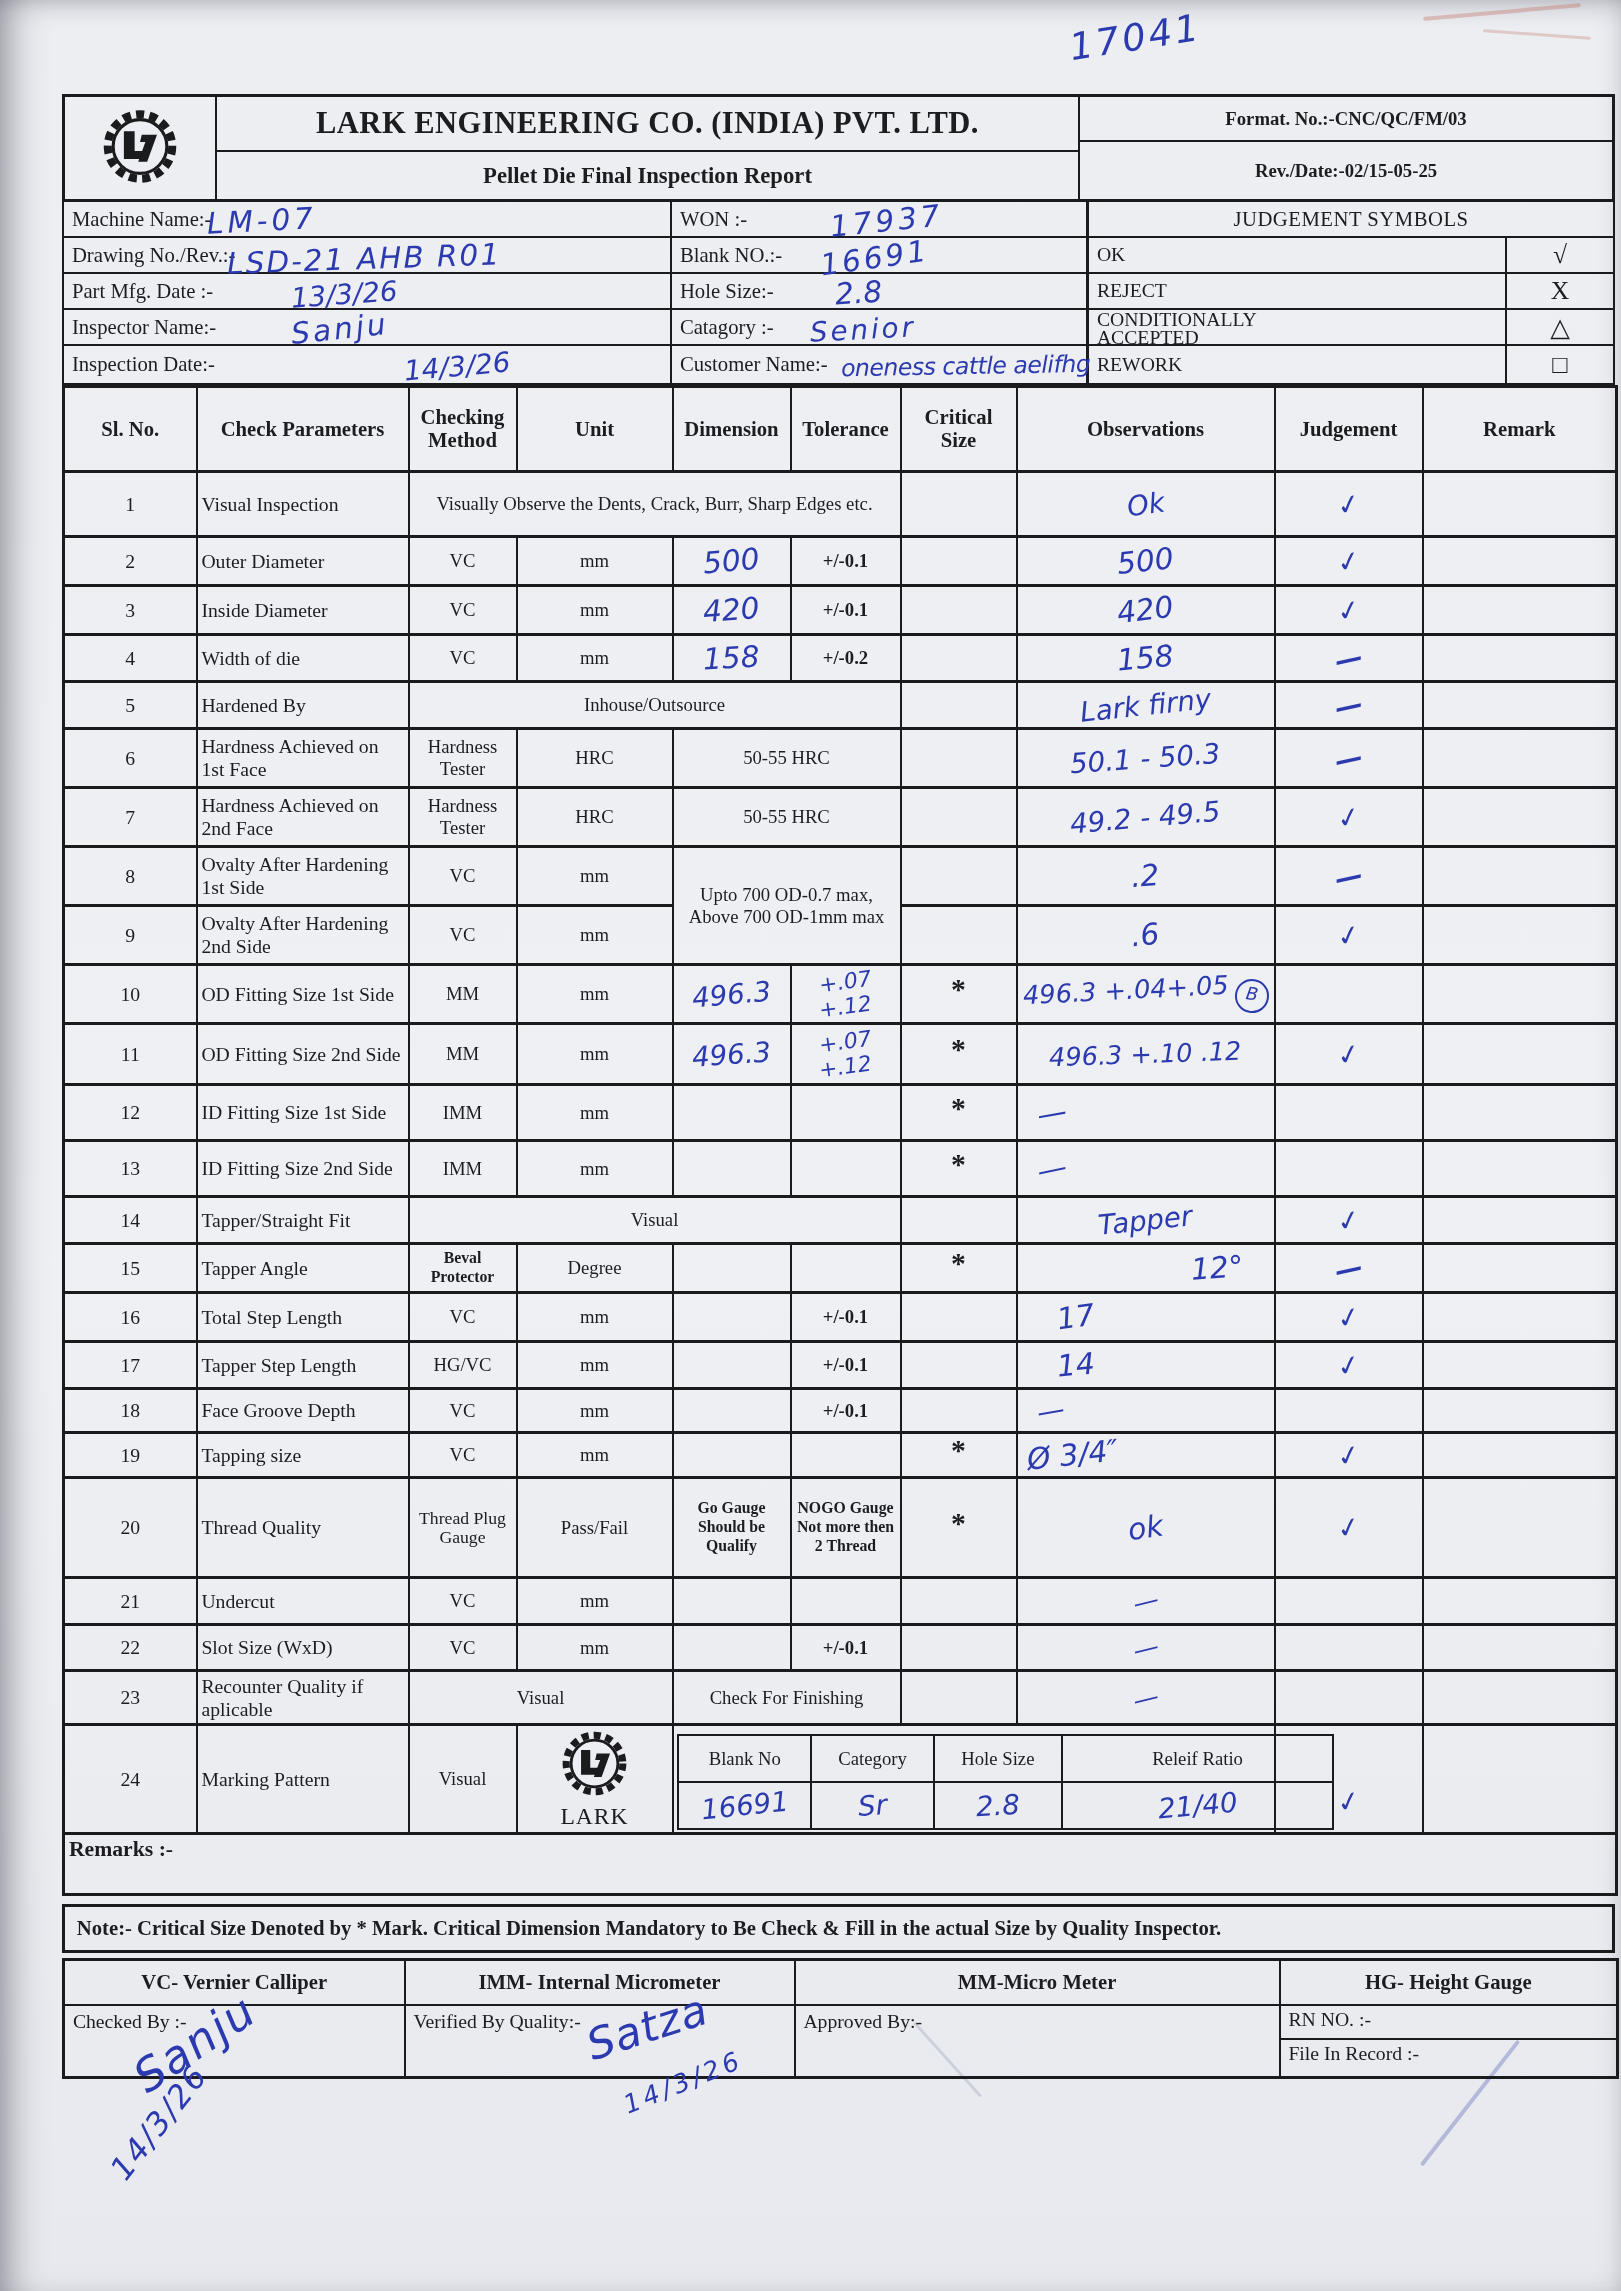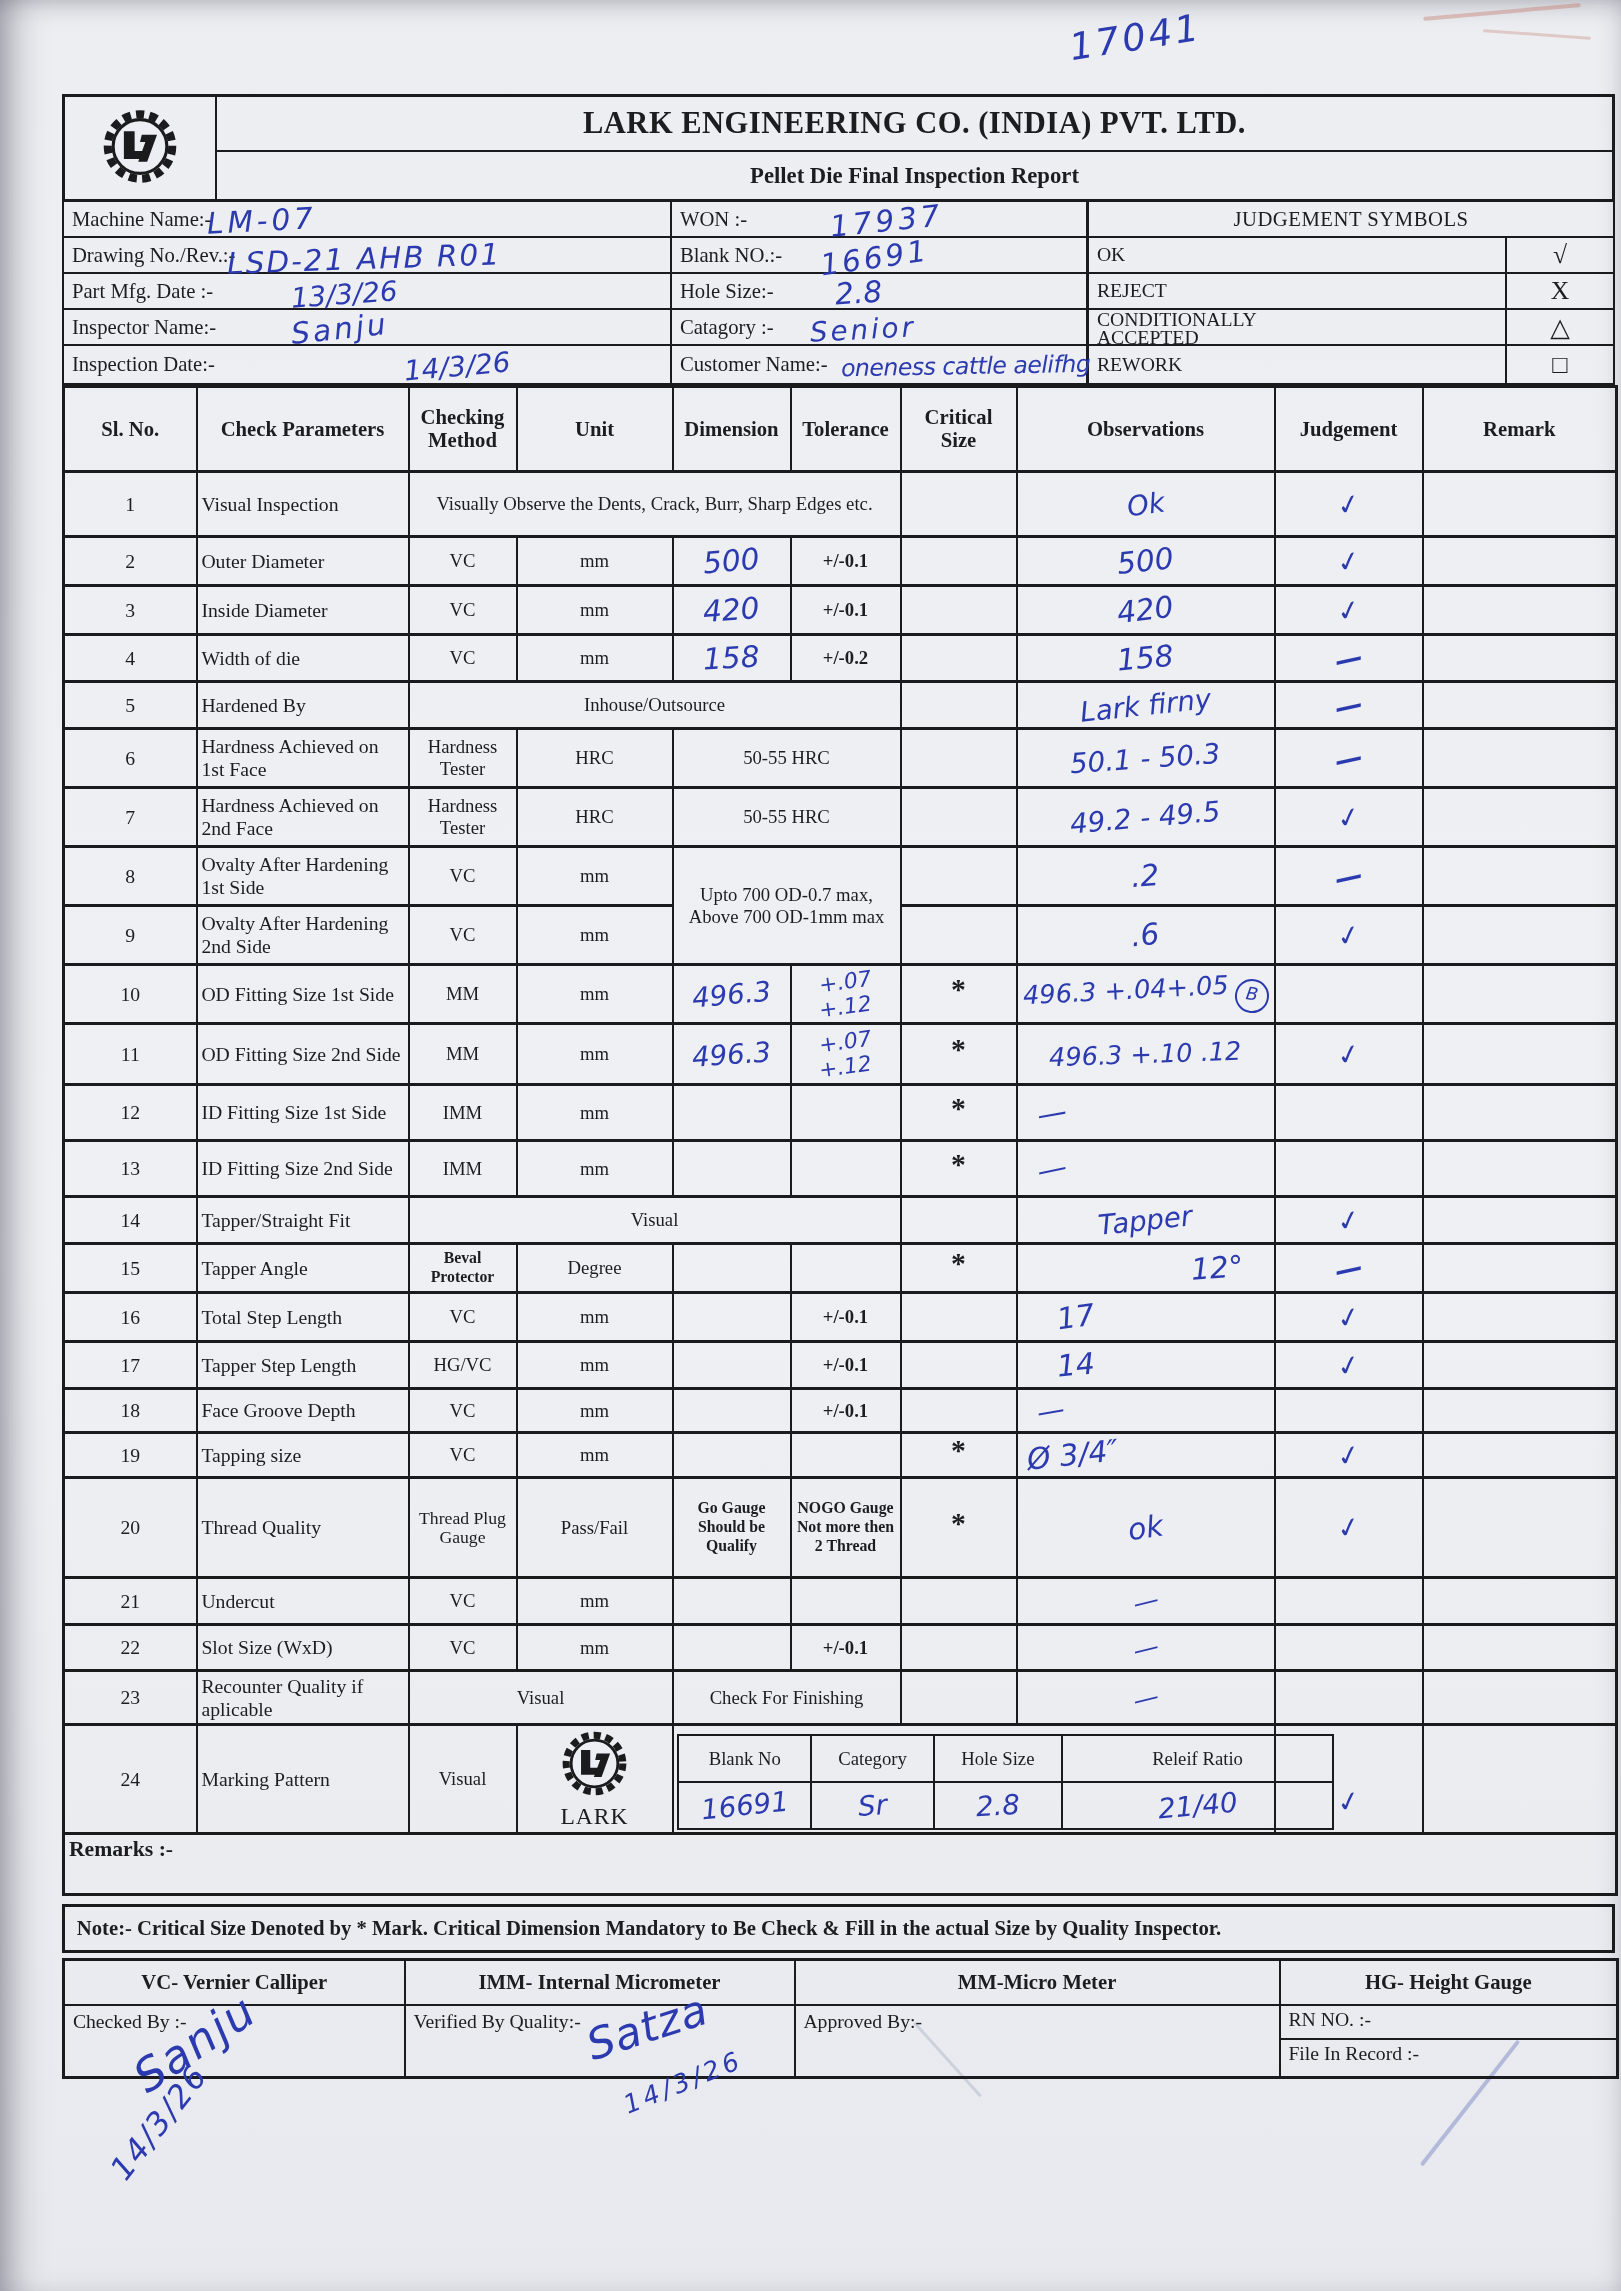--- a/index.html
+++ b/index.html
@@ -91,20 +91,24 @@
             <circle cx="60" cy="43" r="30" fill="#edeef3" stroke="#1b1b1d" stroke-width="3.5"></circle>
             <path d="M42 26 h12 v22 h11 v9 H42 z" fill="#1b1b1d"></path>
             <path d="M62 30 h17 l-11 30 h-10 l8 -22 h-6 z" fill="#1b1b1d"></path>
           </svg>
         </span>
       </div>
       <div class="hdr-center">
         <div class="hdr-company">LARK ENGINEERING CO. (INDIA) PVT. LTD.</div>
         <div class="hdr-report">Pellet Die Final Inspection Report</div>
       </div>
+      <div class="hdr-right">
+        <div class="hdr-format">Format. No.:-CNC/QC/FM/03</div>
+        <div class="hdr-rev">Rev./Date:-02/15-05-25</div>
+      </div>
     </div>
 
     <div class="info">
       <div class="ic ic-left">
         <div class="irow">
           <span class="printed">Machine Name:-</span>
           <span class="hw hw30 hwv" style="left:143px;top:2px;transform:rotate(-3deg);letter-spacing:3.9px;">LM-07</span>
         </div>
         <div class="irow">
           <span class="printed">Drawing No./Rev.:-</span>

